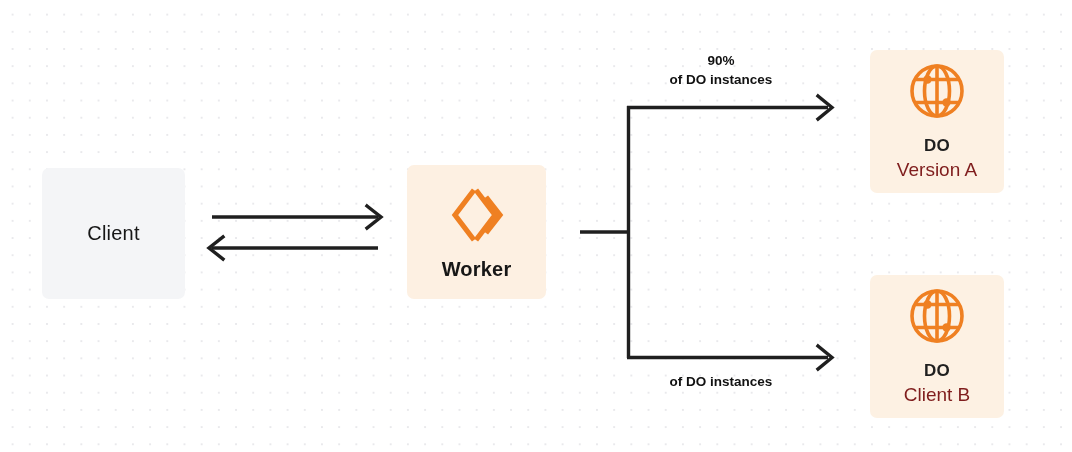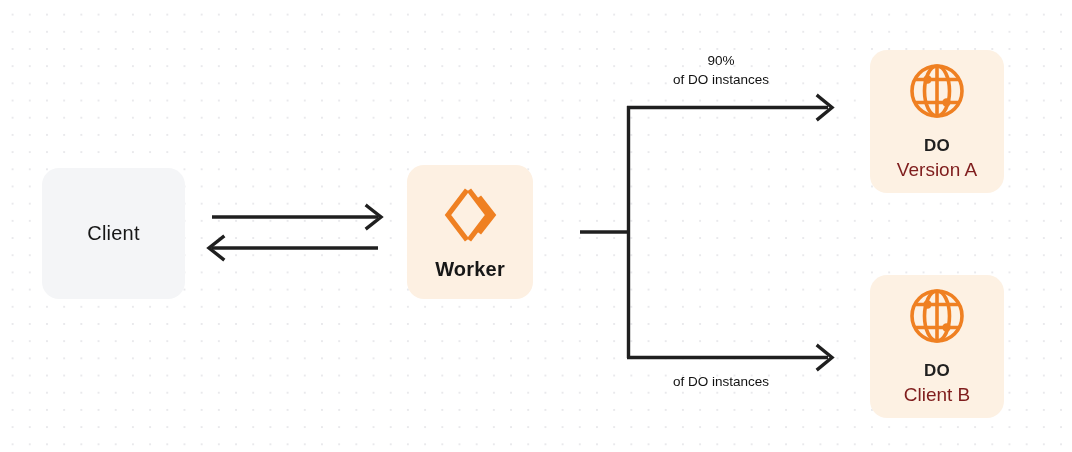--- a/index.html
+++ b/index.html
@@ -25,21 +25,21 @@
     width: 1072px;
     height: 452px;
   }
 
   .node {
     position: absolute;
     display: flex;
     flex-direction: column;
     align-items: center;
     justify-content: center;
-    border-radius: 17px;
+    border-radius: 7px;
   }
 
   
   #client-node {
     left: 42px;
     top: 168px;
     width: 143px;
     height: 131px;
     background: #f4f5f7;
   }
@@ -47,21 +47,21 @@
     font-size: 20px;
     font-weight: normal;
     color: #171717;
     letter-spacing: 0.2px;
   }
 
   
   #worker-node {
     left: 407px;
     top: 165px;
-    width: 126px;
+    width: 139px;
     height: 134px;
     background: #fdf0e2;
   }
   #worker-node .node-icon {
     margin-bottom: 12px;
     line-height: 0;
   }
   #worker-node .node-title {
     font-size: 20px;
     font-weight: bold;
@@ -93,21 +93,21 @@
     font-size: 19px;
     font-weight: normal;
     color: #7f1d1d;
   }
 
   
   .edge-label {
     position: absolute;
     text-align: center;
     font-size: 13.5px;
-    font-weight: normal;
+    font-weight: bold;
     color: #111111;
     line-height: 1.42;
     white-space: nowrap;
   }
   #label-top    { left: 608px; top: 51px;  width: 226px; }
   #label-bottom { left: 608px; top: 372px; width: 226px; }
 </style>
 </head>
 <body>
 

